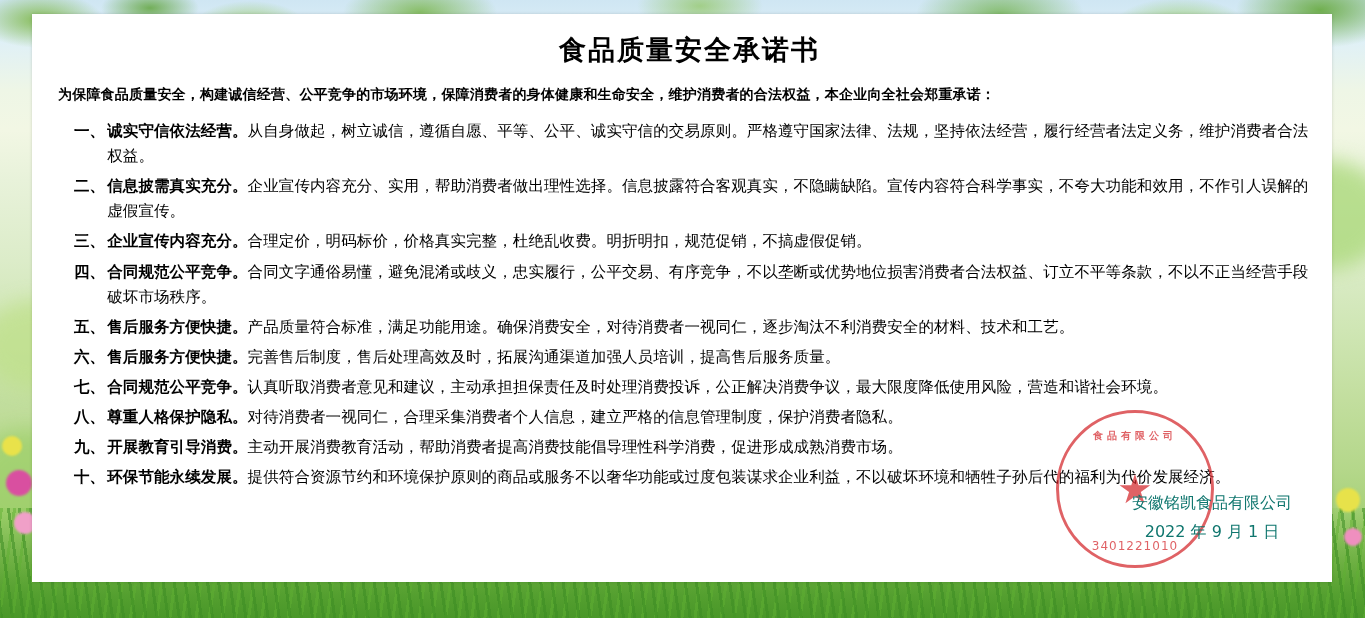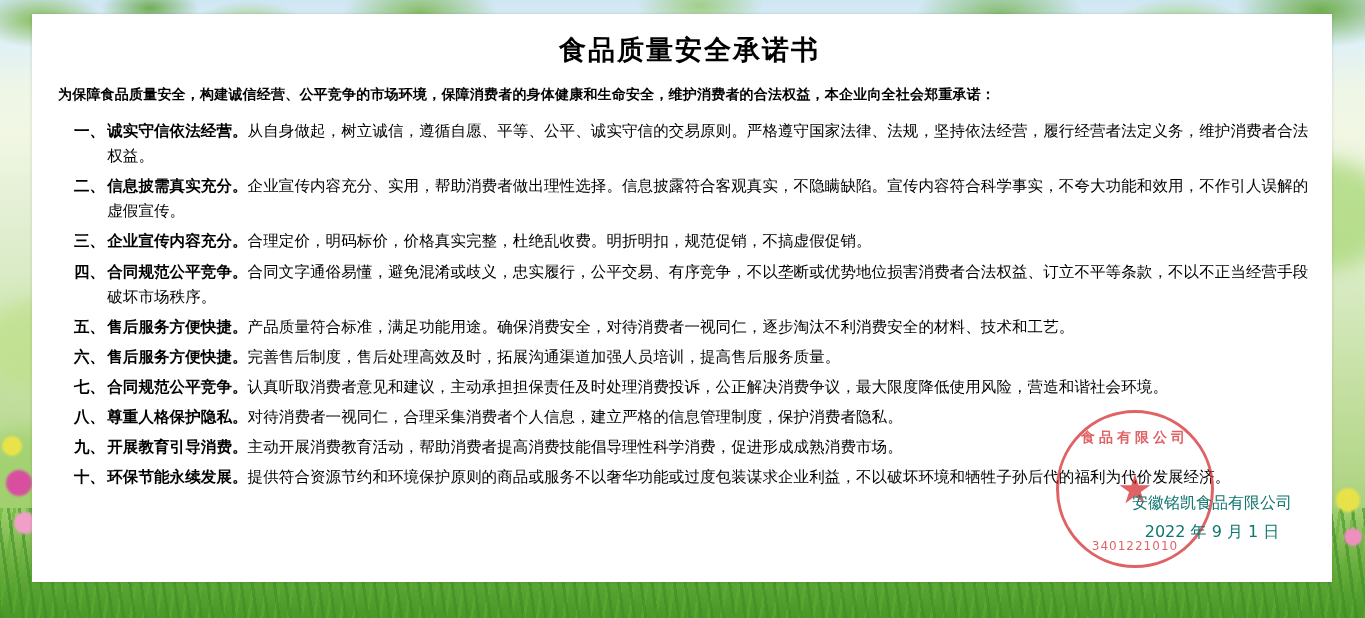--- a/index.html
+++ b/index.html
@@ -154,21 +154,21 @@
     left: 50%; top: 50%;
     transform: translate(-50%,-50%);
     font-size: 40px;
     color: #d4262b;
     line-height: 1;
   }
   .seal-top-text {
     position: absolute;
     top: 16px; left: 0; right: 0;
     text-align: center;
-    font-size: 14px;
+    font-size: 10px;
     letter-spacing: 4px;
     font-weight: bold;
   }
   .seal-bottom-text {
     position: absolute;
     bottom: 12px; left: 0; right: 0;
     text-align: center;
     font-size: 12px;
     letter-spacing: 1px;
   }

